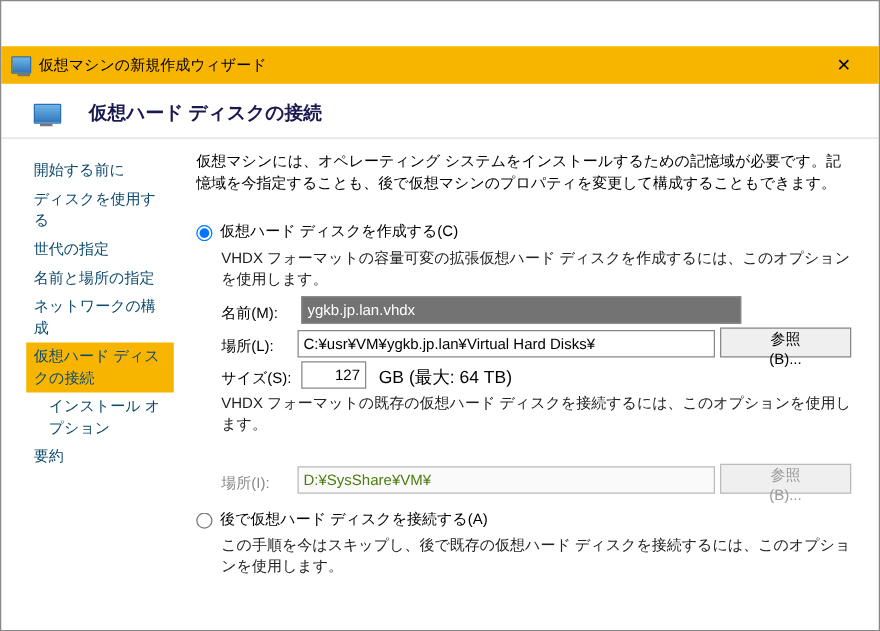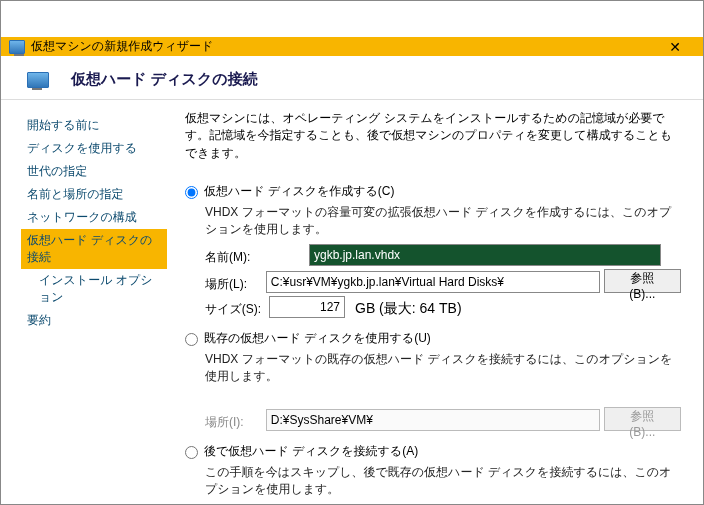--- a/index.html
+++ b/index.html
@@ -19,26 +19,26 @@
 .sidebar .sub { padding-left: 18px; }
 .main { flex: 1; padding-right: 2px; }
 .main .desc { font-size: 12px; line-height: 1.45; margin-bottom: 21px; }
 .opt-row { display: flex; align-items: flex-start; margin-bottom: 4px; }
 .opt-row input[type=radio] { margin: 3px 6px 0 0; }
 .opt-hint { margin-left: 20px; font-size: 12px; line-height: 1.4; color: #222; margin-bottom: 6px; }
 .form-row { display: flex; align-items: flex-end; margin: 3px 0 3px 20px; gap: 4px; }
 .form-label { width: 60px; font-size: 12px; }
 .form-label.disabled { color: #888; margin-top: 24px; }
 .form-input { height: 22px; border: 1px solid #888; padding: 0 4px; font-size: 12px; }
-.form-input.sel { background: #14532d; color: #fff; margin-left: 40px; }
+.form-input.sel { background: #737373; color: #fff; }
 .form-input.name { width: 352px; }
 .form-input.loc { width: 352px; }
-.form-input.size { width: 76px; text-align: right; }
-.form-input.disabled { color: #000000; border-color: #bbb; }
-.btn { height: 24px; border: 1px solid #888; background: #efefef; padding: 0 14px; font-size: 12px; cursor: pointer; }
+.form-input.size { width: 52px; text-align: right; }
+.form-input.disabled { color: #4d7c0f; border-color: #bbb; }
+.btn { height: 24px; border: 1px solid #888; background: #efefef; padding: 0 28px; font-size: 12px; cursor: pointer; }
 .btn.disabled { color: #999; border-color: #bbb; cursor: default; }
 .size-suffix { margin-left: 6px; font-size: 14px; }
 .section-gap { margin-top: 12px; }
 .footer { border-top: 1px solid #ddd; padding: 12px 22px; display: flex; justify-content: flex-end; gap: 8px; }
 .footer .btn { min-width: 82px; height: 26px; }
 .next-highlight { border: 3px solid #d22; border-radius: 5px; padding: 3px; display: inline-block; }
 .next-highlight .btn { min-width: 80px; }
 .mon-icon { width: 18px; height: 14px; border: 1px solid #2a6fb5; background: linear-gradient(#6fb5ea, #3176b8); border-radius: 1px; position: relative; display: inline-block; }
 .mon-icon::after { content: ""; position: absolute; bottom: -3px; left: 4px; width: 10px; height: 2px; background: #777; }
 </style>
@@ -92,24 +92,20 @@
         <span class="form-label">場所(L):</span>
         <input class="form-input loc" value="C:¥usr¥VM¥ygkb.jp.lan¥Virtual Hard Disks¥" style="">
         <button class="btn">参照(B)...</button>
       </div>
       <div class="form-row">
         <span class="form-label">サイズ(S):</span>
         <input class="form-input size" value="127" style="">
         <span class="size-suffix">GB (最大: 64 TB)</span>
       </div>
 
-      <div class="opt-row section-gap">
-        <input type="radio" name="vhd" style="">
-        <span>既存の仮想ハード ディスクを使用する(U)</span>
-      </div>
       <div class="opt-hint">VHDX フォーマットの既存の仮想ハード ディスクを接続するには、このオプションを使用します。</div>
       <div class="form-row">
         <span class="form-label disabled">場所(I):</span>
         <input class="form-input loc disabled" disabled="" value="D:¥SysShare¥VM¥" style="">
         <button class="btn disabled" disabled="">参照(B)...</button>
       </div>
 
       <div class="opt-row section-gap">
         <input type="radio" name="vhd" style="">
         <span>後で仮想ハード ディスクを接続する(A)</span>

